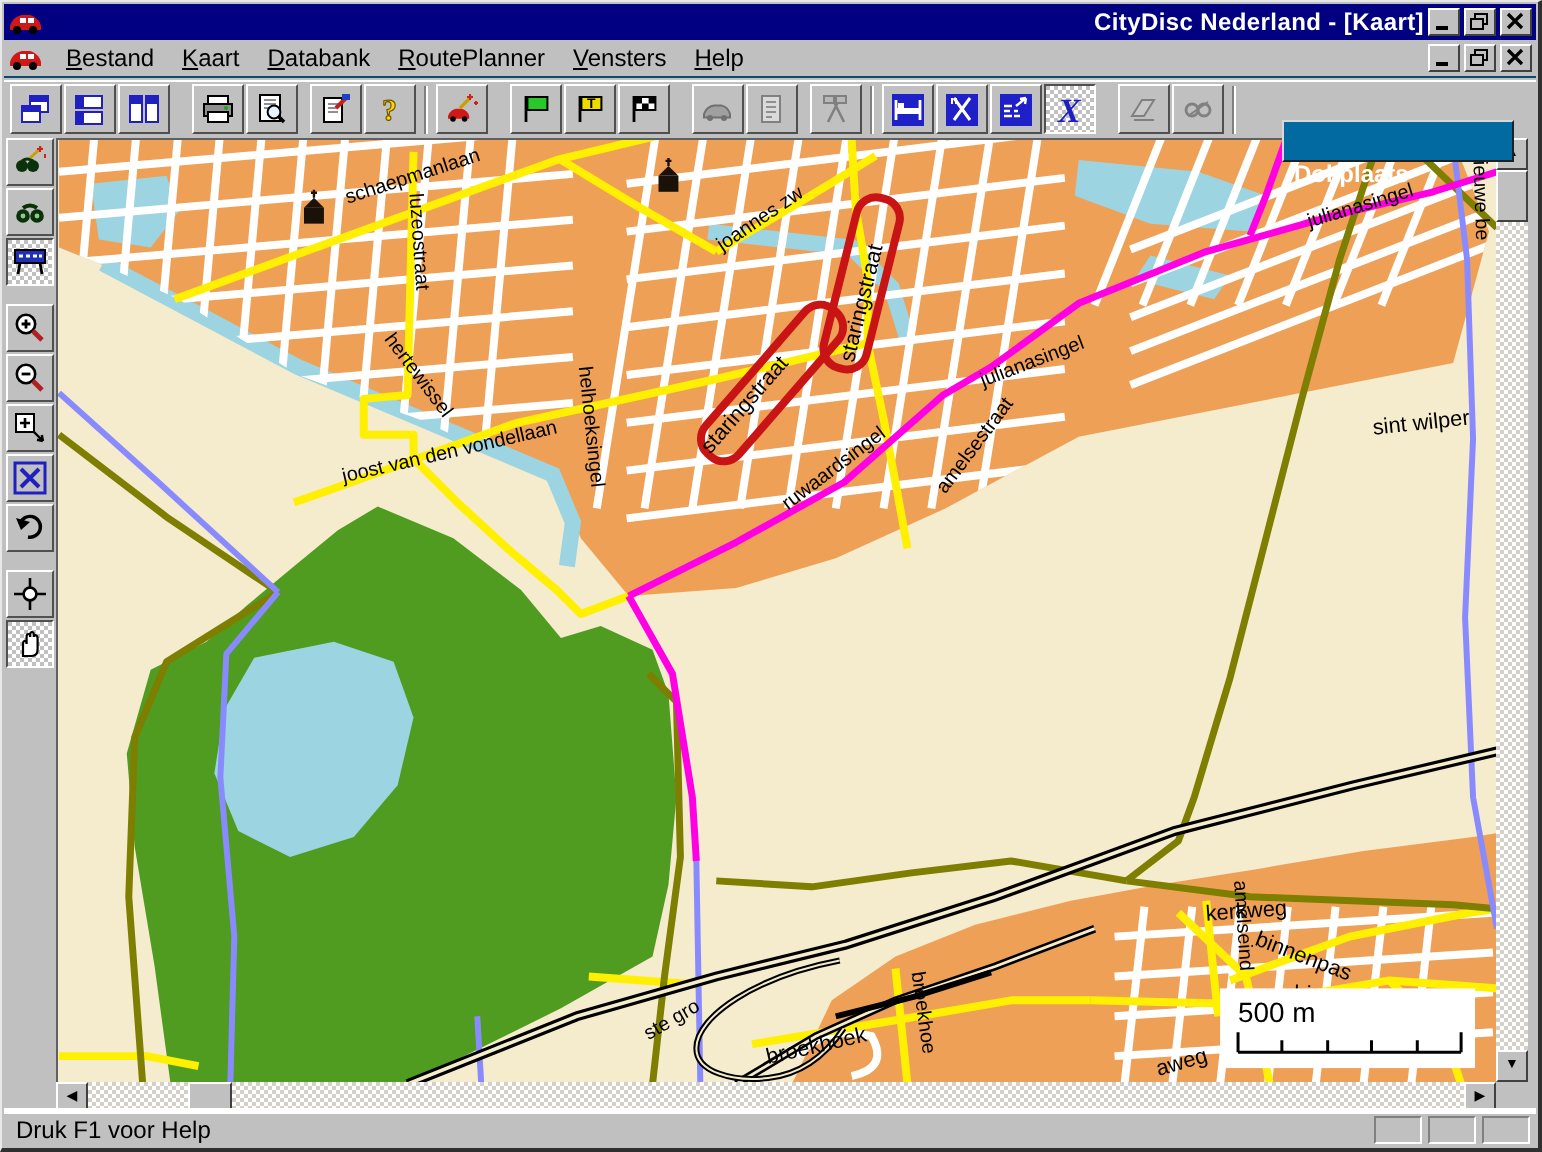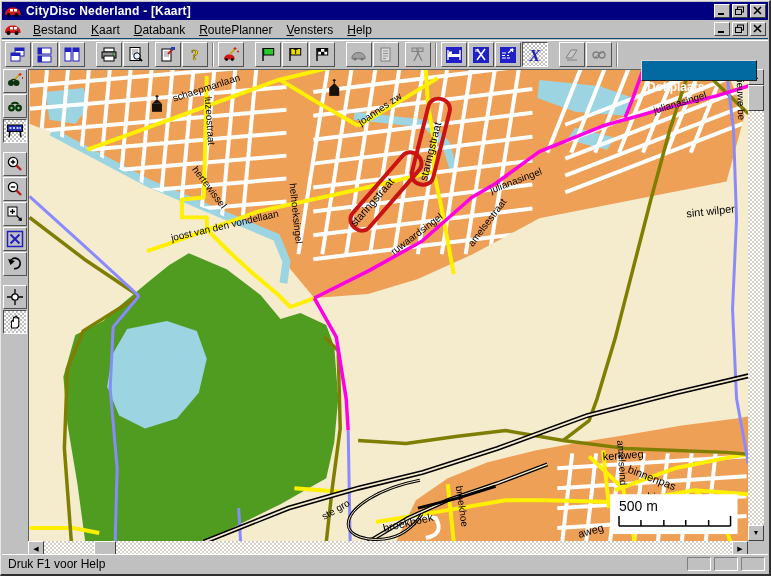--- a/index.html
+++ b/index.html
@@ -6,21 +6,21 @@
   body { background:#008080; font-family:"Liberation Sans", sans-serif; }
   .window {
     position:relative; width:771px; height:576px; background:#C0C0C0;
     border-top:1px solid #E8E8E8; border-left:1px solid #E8E8E8;
     border-right:2px solid #303030; border-bottom:2px solid #303030;
     overflow:hidden;
   }
   .titlebar { position:absolute; left:1px; top:1px; right:1px; height:18px;
     background:#000080; display:flex; align-items:center; padding:0 2px; }
   .title-text { color:#fff; font-weight:bold; font-size:12px; margin-left:4px; flex:1;
-    white-space:nowrap; letter-spacing:.2px; }
+    white-space:nowrap; letter-spacing:.2px;text-align:right; }
   .winbtn { width:16px; height:14px; background:#C0C0C0; margin-left:2px;
     border-top:1px solid #fff; border-left:1px solid #fff;
     border-right:1px solid #404040; border-bottom:1px solid #404040;
     display:flex; align-items:center; justify-content:center; }
   .menubar { position:absolute; left:1px; top:19px; right:1px; height:19px;
     background:#C0C0C0; display:flex; align-items:center; padding:0 2px;
     border-bottom:1px solid #0c4a6e; }
   .menu-item { font-size:12px; padding:2px 7px; color:#000; cursor:default; }
   .menu-item u { text-decoration:underline; }
   .menu-spacer { flex:1; }
@@ -69,21 +69,21 @@
     background-size:4px 4px; background-position:0 0,2px 2px; }
   .scorner { position:absolute; left:747px; top:540px; width:16px; height:16px; background:#C0C0C0; }
   .sb-btn { position:absolute; width:16px; height:16px; background:#C0C0C0;
     border-top:1px solid #fff; border-left:1px solid #fff;
     border-right:1px solid #404040; border-bottom:1px solid #404040;
     font-size:7px; line-height:14px; text-align:center; color:#000; }
   .sb-thumb { position:absolute; background:#C0C0C0;
     border-top:1px solid #fff; border-left:1px solid #fff;
     border-right:1px solid #404040; border-bottom:1px solid #404040; }
   .statusbar { position:absolute; left:1px; right:1px; bottom:2px; height:18px;
-    background:#C0C0C0; border-top:1px solid #ffffff; display:flex; align-items:center; }
+    background:#C0C0C0; border-top:3px solid #ffffff; display:flex; align-items:center; }
   .status-text { flex:1; font-size:12px; padding:1px 6px 0 6px; color:#000; }
   .status-cell { width:24px; height:14px; margin-right:3px;
     border-top:1px solid #808080; border-left:1px solid #808080;
     border-right:1px solid #fff; border-bottom:1px solid #fff; }
   svg text.mlab { font-family:"Liberation Sans", sans-serif; fill:#000; }
   svg text.scale-txt { font-family:"Liberation Sans", sans-serif; fill:#000; font-size:14px; }
 </style>
 </head>
 <body>
 

